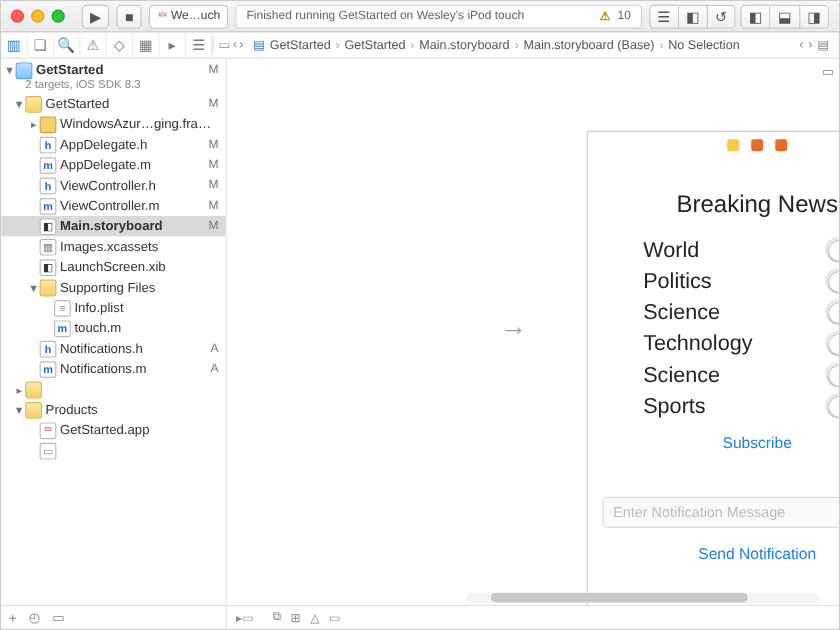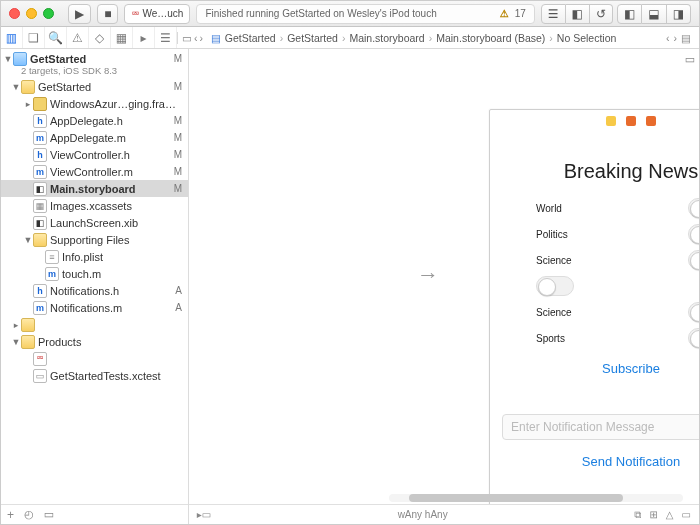--- a/index.html
+++ b/index.html
@@ -66,21 +66,21 @@
   .arrow-cursor{ position:absolute; left:228px; top:210px; color:#999; font-size:22px;}
   .ib-tools { position:absolute; right:2px; top:0; width:14px; display:flex; flex-direction:column; gap:6px; color:#888; font-size:11px; align-items:center; padding-top:4px;}
 
   .device { position:absolute; left:300px; top:60px; width:284px; height:430px; border:1px solid #cfcfcf; border-radius:2px; background:#fff; box-shadow:0 0 0 1px rgba(0,0,0,0.02);}
   .dev-top { height:22px; display:flex; align-items:center; justify-content:center; gap:10px; position:relative;}
   .dev-dot{width:10px;height:10px;border-radius:2px;}
   .dev-dot.y{background:#f7c948;} .dev-dot.o{background:#e86b2c;} .dev-dot.r{background:#e86b2c;}
   .app-title{ text-align:center; font-size:20px; font-weight:400; color:#222; margin-top:28px;}
   .switches{ margin:12px auto 0; width:190px;}
   .srow{ display:flex; align-items:center; height:26px;}
-  .srow .lab{ flex:1; font-size:10px; color:#222;}
+  .srow .lab{ flex:1; font-size:18px; color:#222;}
   .switch{ width:38px; height:20px; border-radius:10px; background:#f1f1f1; border:1px solid #ddd; position:relative;}
   .switch::after{content:"";position:absolute;left:1px;top:1px;width:16px;height:16px;border-radius:50%;background:#fff;border:1px solid #ccc;box-shadow:0 1px 1px rgba(0,0,0,.15);}
   .subscribe{ text-align:center; margin-top:10px; font-size:13px; color:#1b7fe0;}
   .tf{ margin:38px 12px 0; height:26px; border:1px solid #dcdcdc; border-radius:4px; background:#fafafa; display:flex; align-items:center; padding:0 8px; font-size:12px; color:#bbb;}
   .send{ text-align:center; margin-top:14px; font-size:13px; color:#1b7fe0;}
 
   
   .canvas-footer{ height:20px; border-top:1px solid #e0e0e0; display:flex; align-items:center; font-size:10px; color:#888;}
   .canvas-footer .left{width:30px;display:flex;justify-content:center;}
   .canvas-footer .mid{flex:1; text-align:center;}
@@ -108,21 +108,21 @@
     <div class="tb-btn">
         <span class="glyph">■</span>
       </div>
     <div class="tb-tab">
       <span style="color:#c33;margin-right:3px;">⮹</span>
       <span>We…uch</span>
     </div>
     <div class="tb-status">
       <span>Finished running GetStarted on Wesley's iPod touch</span>
       <span style="margin-left:auto;" class="warn">⚠</span>
-      <span style="color:#666;">17</span>
+      <span style="color:#666;">10</span>
     </div>
     <div class="tb-right">
       <div class="seg">
         <div class="tb-btn">
             <span class="glyph">☰</span>
           </div>
         <div class="tb-btn">
             <span class="glyph">◧</span>
           </div>
         <div class="tb-btn">
@@ -277,24 +277,24 @@
           <span class="twisty">▸</span>
             <span class="ico folder"></span>
         </div>
         <div class="row" style="padding-left:10px;">
           <span class="twisty">▼</span>
             <span class="ico folder"></span>
           <span class="fname">Products</span>
         </div>
         <div class="row" style="padding-left:32px;">
           <span class="ico app">⮹</span>
+          <span class="fname">GetStarted.app</span>
         </div>
         <div class="row" style="padding-left:32px;">
           <span class="ico test">▭</span>
-          <span class="fname">GetStartedTests.xctest</span>
         </div>
       </div>
       <div class="nav-footer">
         <span>+</span>
         <span style="font-size:11px;">◴</span>
         <span style="font-size:11px;">▭</span>
         <span style="flex:1;"></span>
       </div>
     </div>
 
@@ -318,20 +318,21 @@
               </div>
             <div class="srow">
                 <span class="lab">Politics</span>
                 <div class="switch"></div>
               </div>
             <div class="srow">
                 <span class="lab">Science</span>
                 <div class="switch"></div>
               </div>
             <div class="srow">
+                <span class="lab">Technology</span>
                 <div class="switch"></div>
               </div>
             <div class="srow">
                 <span class="lab">Science</span>
                 <div class="switch"></div>
               </div>
             <div class="srow">
                 <span class="lab">Sports</span>
                 <div class="switch"></div>
               </div>
@@ -350,21 +351,20 @@
         <div class="scrollbar">
           <div class="scroll-track"></div>
           <div class="scroll-thumb"></div>
         </div>
       </div>
 
       <div class="canvas-footer">
         <div class="left">
             <span>▸▭</span>
           </div>
-        <div class="mid"><span>wAny hAny</span></div>
         <div class="right">
           <span>⧉</span>
           <span>⊞</span>
           <span>△</span>
           <span>▭</span>
         </div>
       </div>
     </div>
   </div>
 </div>

